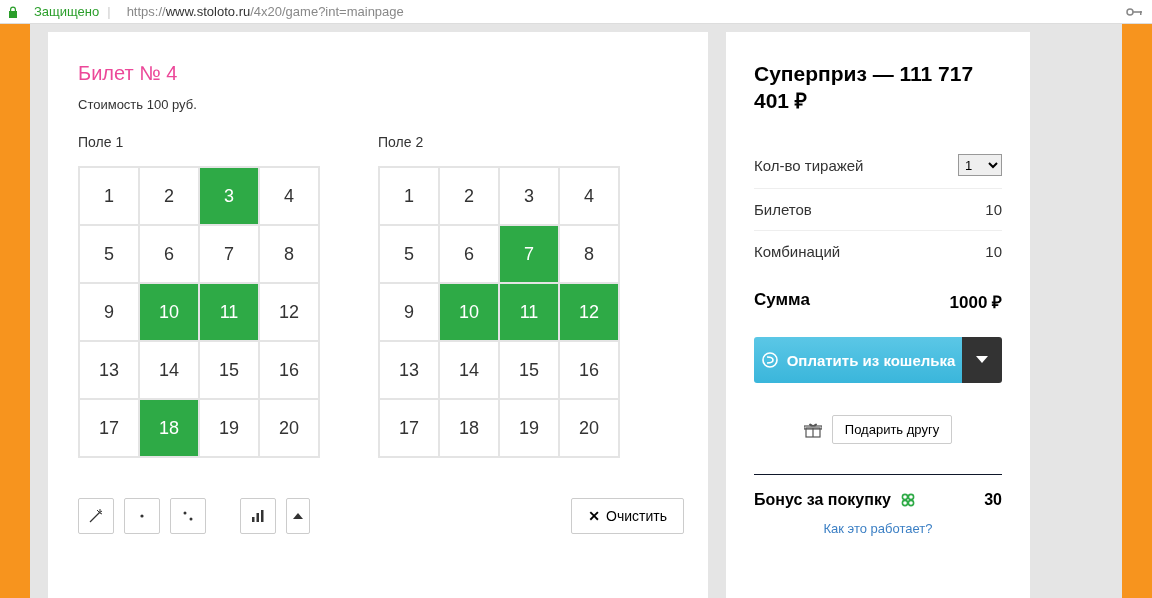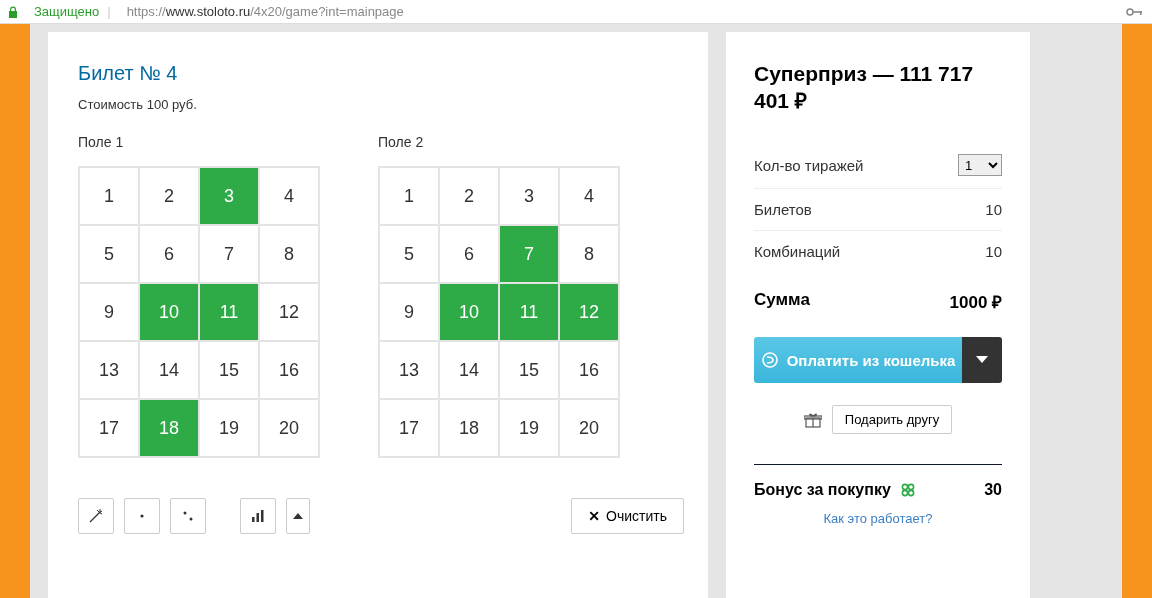--- a/index.html
+++ b/index.html
@@ -7,36 +7,36 @@
 .url-bar { height: 24px; background: #fff; display: flex; align-items: center; padding: 0 8px; border-bottom: 1px solid #ddd; font-size: 13px; color: #555; }
 .url-bar .secure { color: #2a9e2a; display: flex; align-items: center; gap: 16px; }
 .url-bar .url { margin-left: 8px; color: #888; }
 .url-bar .url .domain { color: #333; }
 .url-bar .key-icon { margin-left: auto; color: #888; }
 .stage { display: flex; height: 574px; }
 .orange-l, .orange-r { width: 30px; background: #f7941e; }
 .content { flex: 1; display: flex; gap: 18px; padding: 8px 18px 0 18px; background: #e5e5e5; }
 .panel-left { width: 660px; background: #fff; padding: 30px 24px 18px 30px; }
 .panel-right { width: 304px; background: #fff; padding: 30px 28px 18px 28px; display: flex; flex-direction: column; }
-.ticket-title { font-size: 20px; color: #0369a1; margin-bottom: 12px; }
+.ticket-title { font-size: 20px; color: #ec4899; margin-bottom: 12px; }
 .ticket-cost { font-size: 13px; color: #333; margin-bottom: 22px; }
 .fields { display: flex; gap: 58px; }
 .field-label { font-size: 14px; color: #333; margin-bottom: 16px; }
 .grid { display: grid; grid-template-columns: repeat(4, 60px); grid-template-rows: repeat(5, 58px); border: 1px solid #e4e4e4; }
 .cell { display: flex; align-items: center; justify-content: center; font-size: 18px; color: #333; border: 1px solid #e4e4e4; cursor: pointer; }
 .cell.sel { background: #2eaa46; color: #fff; }
 .toolbar { display: flex; gap: 10px; margin-top: 40px; align-items: center; }
 .tool-btn, .sq-btn { width: 36px; height: 36px; border: 1px solid #ccc; background: #fff; display: flex; align-items: center; justify-content: center; font-size: 14px; cursor: pointer; border-radius: 2px; }
 .clear-btn { margin-left: auto; height: 36px; padding: 0 16px; border: 1px solid #ccc; background: #fff; display: flex; align-items: center; gap: 6px; cursor: pointer; font-size: 14px; border-radius: 2px; }
 .super-title { font-size: 21px; font-weight: bold; color: #000; margin-bottom: 28px; }
 .row { display: flex; justify-content: space-between; align-items: center; font-size: 15px; color: #333; padding: 12px 0; gap: 16px; }
 .row.line { border-bottom: 1px solid #eee; }
 .draw-select { width: 44px; height: 22px; border: 1px solid #999; font-size: 13px; padding: 0 2px; }
 .sum-row { display: flex; justify-content: space-between; font-size: 17px; font-weight: bold; margin-top: 18px; margin-bottom: 24px; }
-.pay-wrap { display: flex; margin-bottom: 22px; }
+.pay-wrap { display: flex; margin-bottom: 32px; }
 .pay-btn { flex: 1; height: 46px; background: linear-gradient(#5bc7e6,#3ab6db); color: #fff; font-size: 15px; font-weight: bold; display: flex; align-items: center; justify-content: center; gap: 8px; border-radius: 3px 0 0 3px; cursor: pointer; }
 .pay-dd { width: 40px; height: 46px; background: #333; color: #fff; display: flex; align-items: center; justify-content: center; border-radius: 0 3px 3px 0; cursor: pointer; }
 .gift-row { display: flex; align-items: center; justify-content: center; gap: 10px; margin-bottom: 30px; }
 .gift-btn { border: 1px solid #ccc; background: #fff; padding: 6px 12px; font-size: 13px; cursor: pointer; border-radius: 2px; }
 .bonus-row { display: flex; align-items: center; justify-content: space-between; font-size: 16px; font-weight: bold; padding-top: 16px; border-top: 1px solid #0f172a; }
 .bonus-left { display: flex; align-items: center; gap: 8px; }
 .how-link { text-align: center; color: #3b7fc4; font-size: 13px; margin-top: 12px; cursor: pointer; }
 svg { display: block; }
 </style>
 </head>

